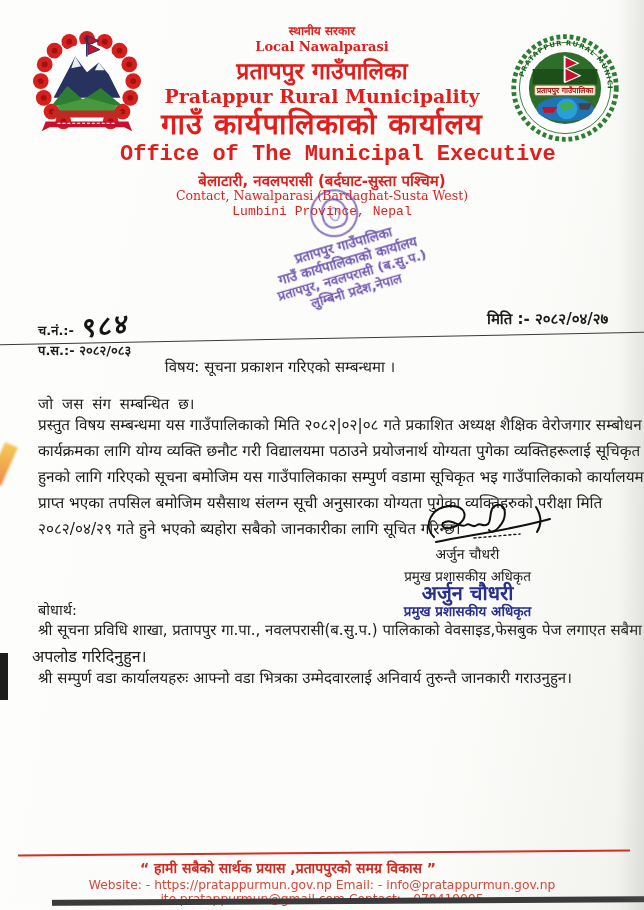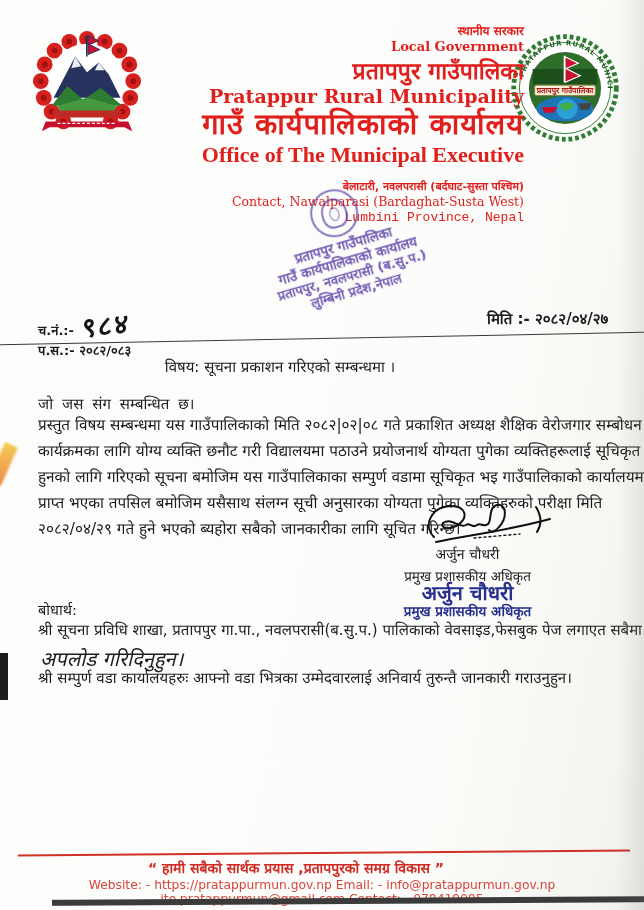--- a/index.html
+++ b/index.html
@@ -7,28 +7,28 @@
     width:644px;height:910px;
     font-family:"DejaVu Sans","Liberation Sans",sans-serif;
     background:#e8e8e6;
   }
   .page{
     position:relative;width:644px;height:910px;overflow:hidden;
     background:linear-gradient(100deg,#fdfdfc 0%,#fcfcfa 70%,#f4f4f1 93%,#ededea 100%);
     color:#1c1c1c;
   }
   
-  .hdr-center{position:absolute;left:120px;top:24px;width:404px;text-align:right;color:#e01f1d;}
+  .hdr-center{position:absolute;left:120px;top:24px;width:404px;text-align:center;color:#e01f1d;}
   .h-np-small{font-size:12px;font-weight:bold;line-height:15px;}
   .h-en-small{font-family:"DejaVu Serif","Liberation Serif",serif;font-size:13px;line-height:16px;font-weight:bold;}
   .h-muni-np{font-size:23px;font-weight:bold;line-height:28px;margin-top:2px;}
   .h-muni-en{font-family:"DejaVu Serif","Liberation Serif",serif;font-size:19px;font-weight:bold;line-height:23px;}
   .h-office-np{font-size:29px;font-weight:bold;line-height:33px;letter-spacing:1px;white-space:nowrap;}
-  .h-office-en{font-family:Liberation Serif, serif;font-size:22px;font-weight:bold;line-height:27px;white-space:nowrap;margin-left:44px;}
-  .h-addr-np{font-size:11px;font-weight:bold;line-height:14px;margin-top:12px;}
+  .h-office-en{font-family:Liberation Mono, monospace;font-size:22px;font-weight:bold;line-height:27px;white-space:nowrap;}
+  .h-addr-np{font-size:15px;font-weight:bold;line-height:14px;margin-top:6px;}
   .h-addr-en{font-family:"DejaVu Serif","Liberation Serif",serif;font-size:12.5px;line-height:16px;}
   .h-prov-np{font-size:11px;font-weight:bold;line-height:14px;margin-top:2px;}
   .h-prov-en{font-family:Liberation Mono, monospace;font-size:13px;line-height:16px;}
   .logo{position:absolute;}
   .logo-left{left:28px;top:28px;width:118px;height:120px;}
   .logo-right{left:508px;top:28px;width:114px;height:120px;}
   
   .round-stamp{
     position:absolute;left:238px;top:188px;width:210px;text-align:center;
     color:#5b3fa8;transform:rotate(-16deg);opacity:.88;
@@ -73,29 +73,29 @@
     position:absolute;left:380px;top:579px;width:175px;text-align:center;
     font-size:20px;font-weight:bold;color:#28308f;filter:blur(.2px);
   }
   .stamp-title{
     position:absolute;left:380px;top:602px;width:175px;text-align:center;
     font-size:13.5px;font-weight:bold;color:#28308f;filter:blur(.2px);
   }
   
   .cc-head{position:absolute;left:38px;top:599px;font-size:14.5px;}
   .cc-l1{position:absolute;left:38px;top:619px;font-size:15px;white-space:nowrap;}
-  .cc-l2{position:absolute;left:40px;top:645px;font-size:20px;white-space:nowrap;font-style:italic;}
+  .cc-l2{position:absolute;left:32px;top:645px;font-size:16px;white-space:nowrap;}
   .cc-l3{position:absolute;left:38px;top:667px;font-size:15px;white-space:nowrap;}
   
   .f-line{
     position:absolute;left:18px;top:852px;width:612px;height:0;
     border-top:2px solid #d03026;transform:rotate(-0.45deg);
   }
   .f-slogan{
-    position:absolute;left:16px;top:858px;width:560px;text-align:center;
+    position:absolute;left:8px;top:858px;width:560px;text-align:center;
     color:#d02a22;font-size:14px;font-weight:bold;
   }
   .f-contact{
     position:absolute;left:0;top:878px;width:644px;text-align:center;
     color:#d8463c;font-size:12.3px;
   }
   
   .edge-bottom{
     position:absolute;left:52px;top:898px;width:600px;height:6px;background:#3b3b3b;
     transform:rotate(-0.35deg);filter:blur(.6px);
@@ -197,21 +197,21 @@
 
     <ellipse cx="60" cy="82" rx="30" ry="13" fill="#1e74b5"></ellipse>
     <circle cx="62" cy="82" r="11" fill="#2a9fd8"></circle>
     <path d="M54 78 Q62 72 70 78 Q66 84 58 84 Z" fill="#3fae49"></path>
     <path d="M36 80 L52 80 L48 86 L38 86 Z" fill="#c8102e"></path>
     <path d="M74 76 L88 76 L85 83 L76 83 Z" fill="#444"></path>
   </svg>
 
   <div class="hdr-center">
     <div class="h-np-small">स्थानीय सरकार</div>
-    <div class="h-en-small">Local Government</div>
+    <div class="h-en-small">Local Nawalparasi</div>
     <div class="h-muni-np">प्रतापपुर गाउँपालिका</div>
     <div class="h-muni-en">Pratappur Rural Municipality</div>
     <div class="h-office-np">गाउँ कार्यपालिकाको कार्यालय</div>
     <div class="h-office-en">Office of The Municipal Executive</div>
     <div class="h-addr-np">बेलाटारी, नवलपरासी (बर्दघाट-सुस्ता पश्चिम)</div>
     <div class="h-addr-en">Contact, Nawalparasi (Bardaghat-Susta West)</div>
     <div class="h-prov-en">Lumbini Province, Nepal</div>
   </div>
 
   <div class="round-stamp">

